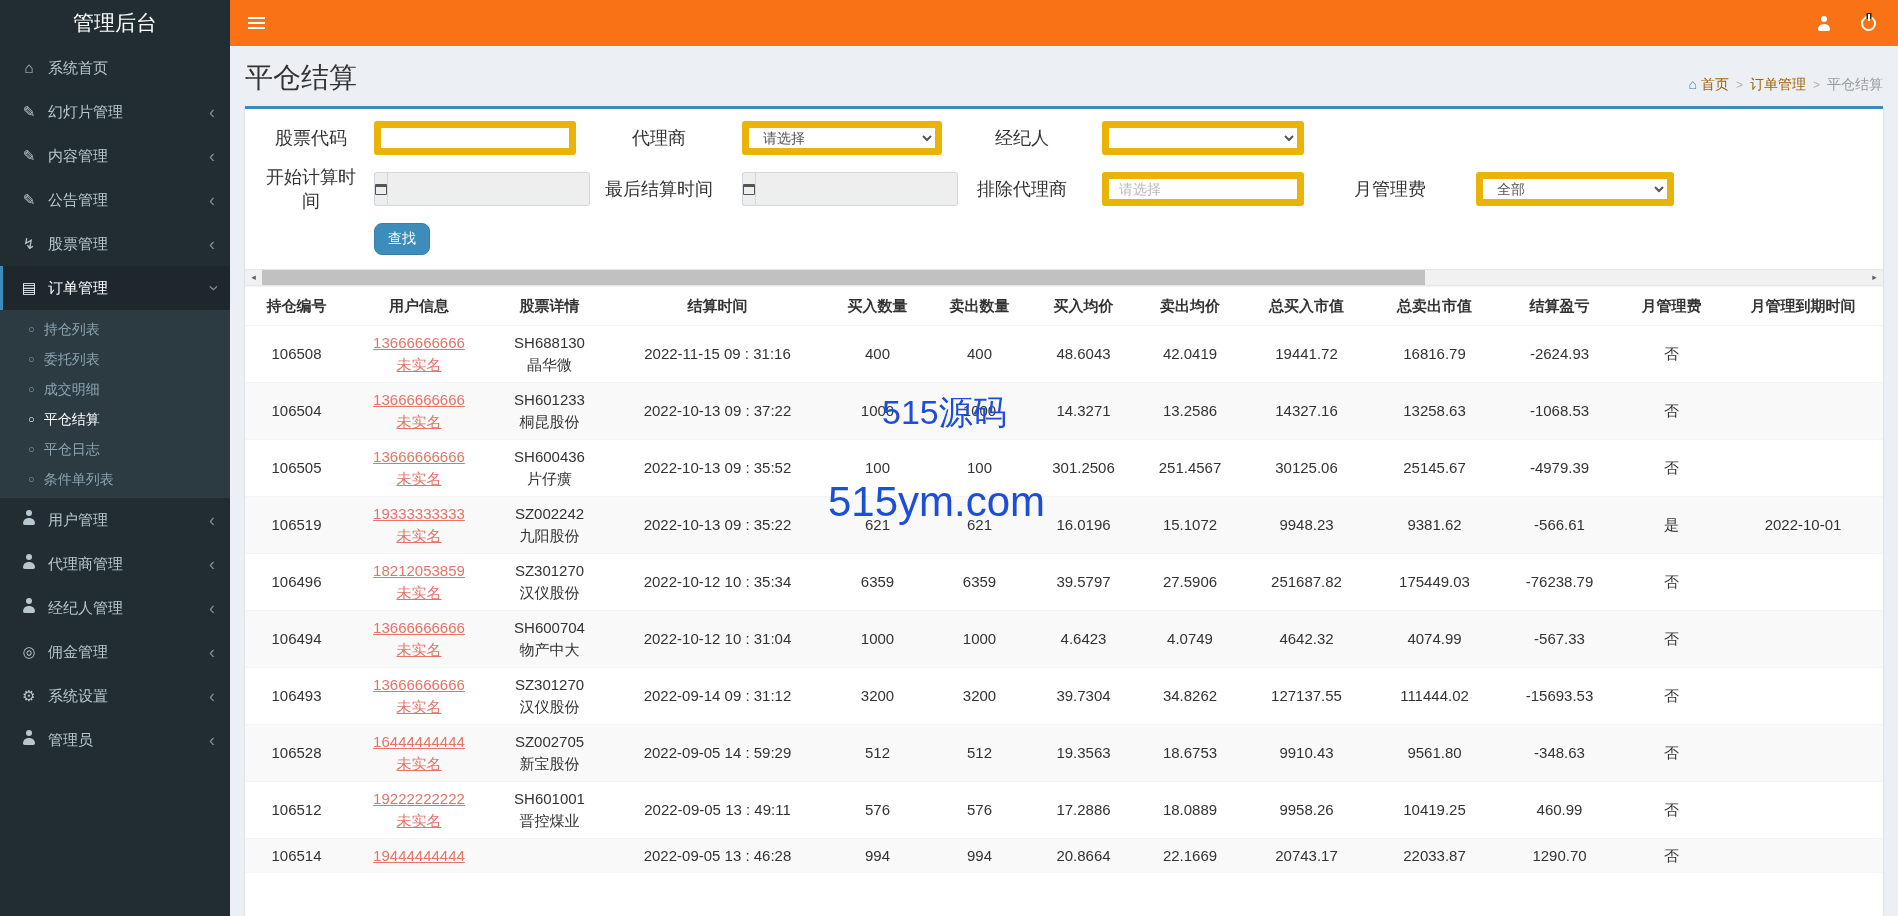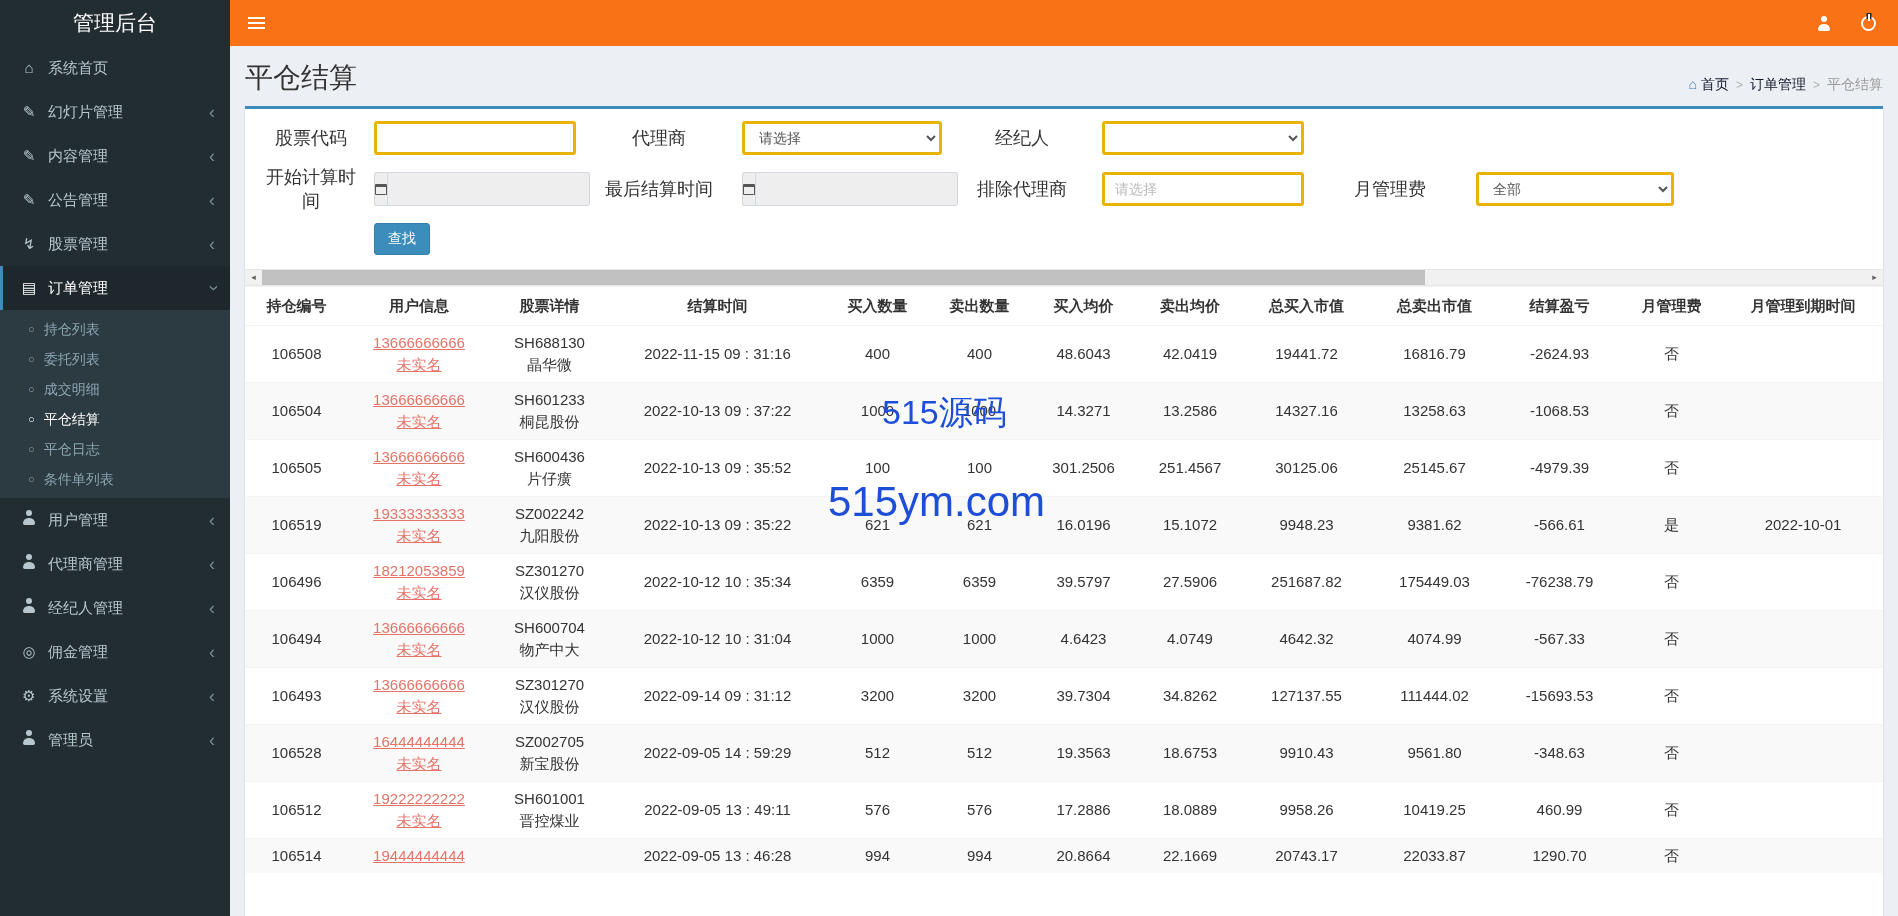--- a/index.html
+++ b/index.html
@@ -31,39 +31,39 @@
   .submenu { background:#2c3b41; padding:4px 0; }
   .submenu-item { display:flex; align-items:center; padding:5px 5px 5px 28px; color:#8aa4af; font-size:14px; line-height:20px; cursor:pointer; text-decoration:none; }
   .submenu-item.active { color:#fff; }
   .sub-circle { font-size:11px; margin-right:9px; }
 
   
   .main { margin-left:230px; padding-top:46px; }
   .content-header { padding:16px 15px 12px; display:flex; align-items:flex-end; }
   .content-header h1 { font-size:28px; font-weight:400; color:#333; line-height:32px; }
   .breadcrumb { margin-left:auto; font-size:14px; color:#999; display:flex; align-items:center; gap:7px; }
-  .breadcrumb a { color:#0f172a; text-decoration:none; cursor:pointer; }
+  .breadcrumb a { color:#a16207; text-decoration:none; cursor:pointer; }
   .breadcrumb .home-glyph { color:#337ab7; margin-right:4px; font-size:14px; }
   .breadcrumb .sep { color:#b0b0b0; font-size:12px; }
   .breadcrumb .current { color:#999; }
 
   .box { margin:0 15px 20px; background:#fff; border-top:3px solid #3c8dbc; box-shadow:0 1px 2px rgba(0,0,0,.15); min-height:860px; }
 
   
   .filter-area { padding:12px 15px 8px; }
   .f-row { display:grid; grid-template-columns:102px 202px 142px 200px 136px 202px 148px 198px; column-gap:12px; align-items:center; margin-bottom:10px; }
   .f-label { text-align:center; font-size:18px; color:#333; }
-  .f-input, .f-select { width:100%; height:34px; border:3px solid #eab308; border-radius:3px; padding:0 10px; font-size:14px; color:#555; background:#fff; font-family:inherit; }
+  .f-input, .f-select { width:100%; height:34px; border:7px solid #eab308; border-radius:3px; padding:0 10px; font-size:14px; color:#555; background:#fff; font-family:inherit; }
   .f-input::placeholder { color:#bbb; }
   .date-group { display:flex; height:34px; }
   .date-addon { width:34px; background:#eee; border:1px solid #d2d6de; border-right:0; border-radius:3px 0 0 3px; display:flex; align-items:center; justify-content:center; cursor:pointer; }
   .cal { display:inline-block; width:12px; height:11px; border:1px solid #555; border-top:3px solid #555; border-radius:1px; }
   .date-input { flex:1; background:#eee; border:1px solid #d2d6de; border-radius:0 3px 3px 0; padding:0 10px; font-size:14px; color:#555; }
   .btn-row { margin-bottom:6px; }
-  .search-btn { grid-column:2; justify-self:start; background:#3c8dbc; color:#fff; border:1px solid #367fa9; border-radius:3px; font-size:14px; padding:6px 13px; cursor:pointer; font-family:inherit; }
+  .search-btn { grid-column:2; justify-self:start; background:#3c8dbc; color:#fff; border:1px solid #367fa9; border-radius:8px; font-size:14px; padding:6px 13px; cursor:pointer; font-family:inherit; }
 
   
   .fake-scrollbar { position:relative; height:17px; background:#f1f1f1; border-top:1px solid #e6e6e6; border-bottom:1px solid #e6e6e6; }
   .sb-arrow { position:absolute; top:0; width:17px; height:15px; color:#606060; font-size:9px; line-height:15px; text-align:center; cursor:pointer; }
   .sb-arrow.left { left:0; }
   .sb-arrow.right { right:0; }
   .sb-thumb { position:absolute; left:17px; top:0; height:15px; width:71%; background:#c1c1c1; cursor:grab; }
 
   
   .data-table { width:100%; border-collapse:collapse; font-size:15px; table-layout:fixed; }

